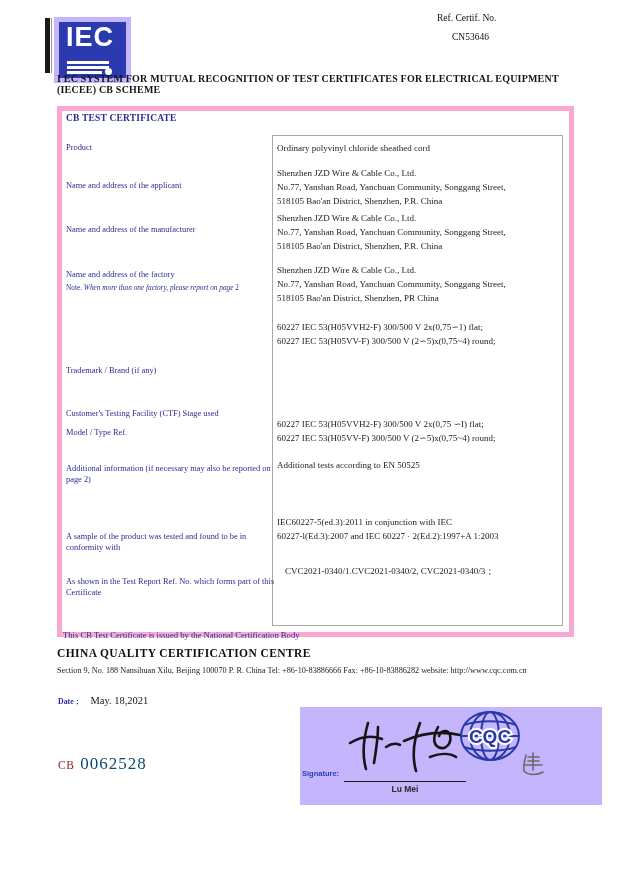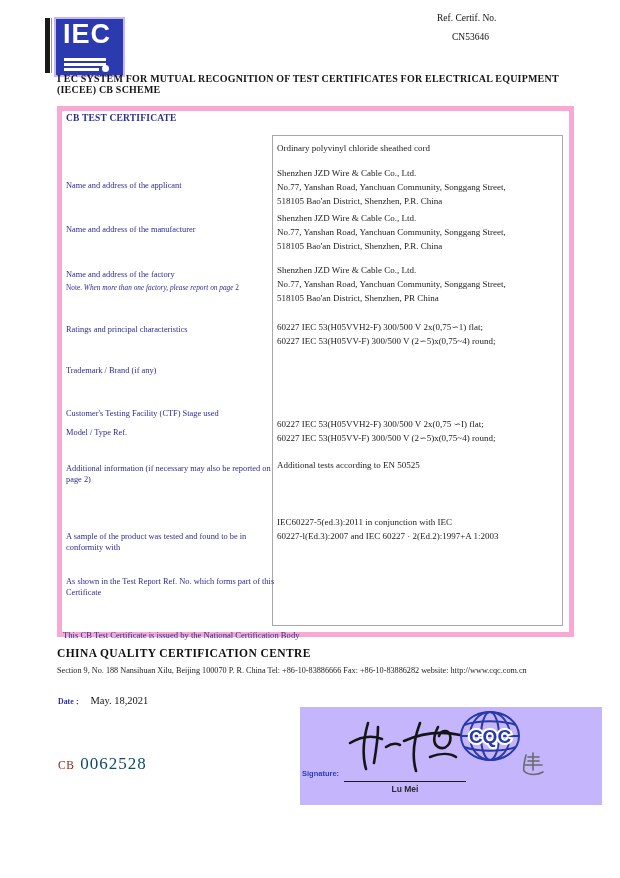--- a/index.html
+++ b/index.html
@@ -3,21 +3,21 @@
 <meta charset="utf-8">
 <style>
   html,body{margin:0;padding:0;background:#ffffff;}
   body{width:620px;height:878px;position:relative;overflow:hidden;
        font-family:"Liberation Serif","DejaVu Serif",serif;color:#1c1c1c;}
   .abs{position:absolute;}
 
   
   .iec-bar{left:45px;top:18px;width:5px;height:55px;background:#1a1a1a;}
   .iec-bar2{left:51px;top:18px;width:1px;height:55px;background:#9a9a9a;}
-  .iec-box{left:54px;top:17px;width:67px;height:56px;background:#2c3ab0;border:2px solid #c4b5fd;}
+  .iec-box{left:54px;top:17px;width:67px;height:56px;background:#2c3ab0;border:5px solid #c4b5fd;}
   .iec-text{position:absolute;left:7px;top:0px;color:#ffffff;
             font-family:"Liberation Sans","DejaVu Sans",sans-serif;
             font-weight:bold;font-size:27px;letter-spacing:1px;}
   .iec-line{position:absolute;background:#ffffff;height:2.5px;}
   .iec-dot{position:absolute;width:7px;height:7px;border-radius:50%;background:#ffffff;}
 
   
   .ref-label{left:437px;top:13px;font-size:9.5px;color:#111111;}
   .ref-number{left:452px;top:32px;font-size:9.5px;color:#111111;}
   .scheme{left:57px;top:73px;width:505px;font-weight:bold;font-size:10px;line-height:11px;color:#141414;letter-spacing:.2px;}
@@ -72,29 +72,29 @@
 
 <div class="abs scheme">
   <div>I EC SYSTEM FOR MUTUAL RECOGNITION OF TEST CERTIFICATES FOR ELECTRICAL EQUIPMENT</div>
   <div>(IECEE) CB SCHEME</div>
 </div>
 
 <div class="abs cert-table">
   <div class="cert-title">CB TEST CERTIFICATE</div>
   <div class="inner-box"></div>
 
+  <div class="lbl" style="top:31px;">Product</div>
   <div class="lbl" style="top:69px;">Name and address of the applicant</div>
   <div class="lbl" style="top:113px;">Name and address of the manufacturer</div>
   <div class="lbl" style="top:158px;">Name and address of the factory</div>
   <div class="note-line" style="top:172px;">
     <span>Note.</span>
     <span class="it">When more than one factory, please report on page</span>
     <span>2</span>
   </div>
-  <div class="lbl" style="top:213px;">Ratings and principal characteristics</div>
   <div class="lbl" style="top:254px;">Trademark / Brand (if any)</div>
   <div class="lbl" style="top:297px;">Customer's Testing Facility (CTF) Stage used</div>
   <div class="lbl" style="top:316px;">Model / Type Ref.</div>
   <div class="lbl" style="top:352px;width:213px;">Additional information (if necessary may also be reported on page 2)</div>
   <div class="lbl" style="top:420px;width:205px;">A sample of the product was tested and found to be in conformity with</div>
   <div class="lbl" style="top:465px;width:213px;">As shown in the Test Report Ref. No. which forms part of this Certificate</div>
 
   <div class="val" style="top:30px;">
     <div>Ordinary polyvinyl chloride sheathed cord</div>
   </div>
@@ -120,20 +120,23 @@
   <div class="val" style="top:306px;">
     <div>60227 IEC 53(H05VVH2-F) 300/500 V 2x(0,75 ∽I) flat;</div>
     <div>60227 IEC 53(H05VV-F) 300/500 V (2∽5)x(0,75~4) round;</div>
   </div>
   <div class="val" style="top:347px;">
     <div>Additional tests according to EN 50525</div>
   </div>
   <div class="val" style="top:404px;">
     <div>IEC60227-5(ed.3):2011 in conjunction with IEC</div>
     <div>60227-l(Ed.3):2007 and IEC 60227 · 2(Ed.2):1997+A 1:2003</div>
+  </div>
+  <div class="val" style="top:453px;">
+    <div class="indent">CVC2021-0340/1.CVC2021-0340/2, CVC2021-0340/3；</div>
   </div>
 </div>
 
 <div class="abs issued">This CB Test Certificate is issued by the National Certification Body</div>
 <div class="abs org-name">CHINA QUALITY CERTIFICATION CENTRE</div>
 <div class="abs org-address">Section 9, No. 188 Nansihuan Xilu, Beijing 100070 P. R. China Tel: +86-10-83886666 Fax: +86-10-83886282 website: http://www.cqc.com.cn</div>
 
 <div class="abs date-row">
   <span class="date-label">Date：</span>
   <span class="date-value">May. 18,2021</span>

